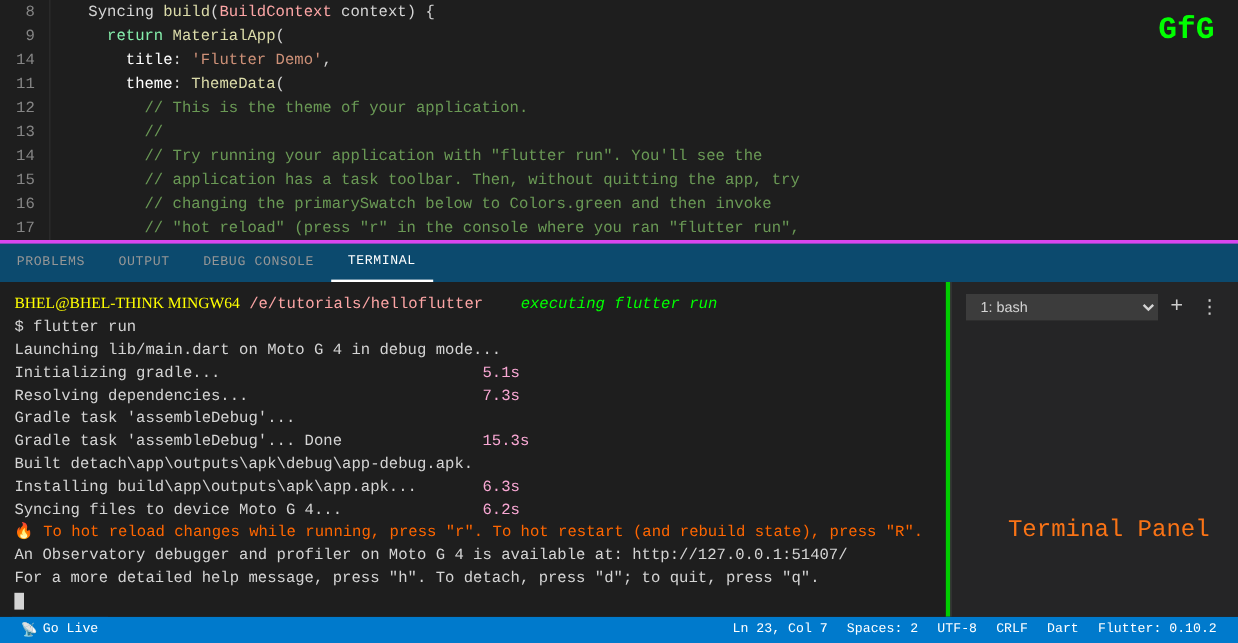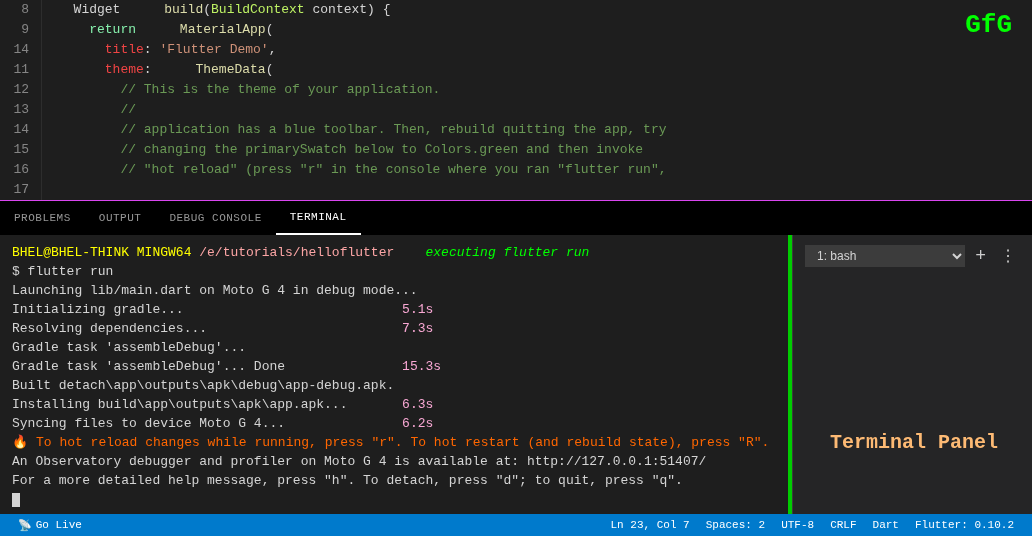--- a/index.html
+++ b/index.html
@@ -42,44 +42,44 @@
       line-height: 20px;
     }
 
     .code-line {
       white-space: pre;
       line-height: 20px;
     }
 
     
     .kw { color: #86efac; }
-    .fn { color: #dcdcaa; margin-left: 36px; }
+    .fn { color: #dcdcaa; }
     .str { color: #ce9178; }
     .comment { color: #6a9955; }
-    .type { color: #bef264; }
+    .type { color: #fca5a5; }
     .plain { color: #d4d4d4; }
-    .prop { color: #ef4444; }
+    .prop { color: #ffffff; }
 
     
     .gfg-label {
       position: absolute;
       right: 20px;
       top: 10px;
       color: #00ff00;
       font-size: 26px;
       font-weight: bold;
     }
 
     
     .panel-tabs {
-      background: #000000;
+      background: #0c4a6e;
       display: flex;
       align-items: center;
       height: 35px;
-      border-top: 1px solid #d946ef;
+      border-top: 3px solid #d946ef;
       flex-shrink: 0;
     }
 
     .panel-tab {
       padding: 6px 14px;
       font-size: 11px;
       color: #969696;
       cursor: pointer;
       text-transform: uppercase;
       letter-spacing: 0.5px;
@@ -106,21 +106,21 @@
       padding: 8px 12px;
       overflow: hidden;
       position: relative;
     }
 
     .terminal-line {
       line-height: 19px;
       white-space: pre;
     }
 
-    .t-prompt-user { color: #ffff00; }
+    .t-prompt-user { color: #ffff00; font-family: Liberation Serif, serif; }
     .t-prompt-path { color: #fca5a5; }
     .t-executing { color: #00ff00; font-style: italic; }
     .t-plain { color: #d4d4d4; }
     .t-timing { color: #f9a8d4; }
     .t-warning { color: #ff6600; }
     .t-cursor {
       display: inline-block;
       width: 8px;
       height: 14px;
       background: #d4d4d4;
@@ -179,24 +179,24 @@
     .kebab-btn {
       color: #cccccc;
       cursor: pointer;
       font-size: 16px;
       padding: 0 4px;
     }
 
     .terminal-panel-label {
       position: absolute;
       bottom: 60px;
-      right: 34px;
-      color: #fdba74;
+      right: 24px;
+      color: #f97316;
       font-size: 20px;
-      font-weight: bold;
+      font-weight: normal;
     }
 
     
     .status-bar {
       background: #007acc;
       height: 22px;
       display: flex;
       align-items: center;
       padding: 0 10px;
       flex-shrink: 0;
@@ -235,27 +235,28 @@
       <div>14</div>
       <div>11</div>
       <div>12</div>
       <div>13</div>
       <div>14</div>
       <div>15</div>
       <div>16</div>
       <div>17</div>
     </div>
   <div class="code-content" id="code-lines">
-      <div class="code-line"><span class="plain">  Widget </span><span class="fn">build</span><span class="plain">(</span><span class="type">BuildContext</span><span class="plain"> context) {</span></div>
+      <div class="code-line"><span class="plain">  Syncing </span><span class="fn">build</span><span class="plain">(</span><span class="type">BuildContext</span><span class="plain"> context) {</span></div>
       <div class="code-line"><span class="plain">    </span><span class="kw">return</span><span class="plain"> </span><span class="fn">MaterialApp</span><span class="plain">(</span></div>
       <div class="code-line"><span class="plain">      </span><span class="prop">title</span><span class="plain">: </span><span class="str">'Flutter Demo'</span><span class="plain">,</span></div>
       <div class="code-line"><span class="plain">      </span><span class="prop">theme</span><span class="plain">: </span><span class="fn">ThemeData</span><span class="plain">(</span></div>
       <div class="code-line"><span class="comment">        // This is the theme of your application.</span></div>
       <div class="code-line"><span class="comment">        //</span></div>
-      <div class="code-line"><span class="comment">        // application has a blue toolbar. Then, rebuild quitting the app, try</span></div>
+      <div class="code-line"><span class="comment">        // Try running your application with "flutter run". You'll see the</span></div>
+      <div class="code-line"><span class="comment">        // application has a task toolbar. Then, without quitting the app, try</span></div>
       <div class="code-line"><span class="comment">        // changing the primarySwatch below to Colors.green and then invoke</span></div>
       <div class="code-line"><span class="comment">        // "hot reload" (press "r" in the console where you ran "flutter run",</span></div>
     </div>
   <div class="gfg-label">GfG</div>
 </div>
 
 <div class="panel-tabs">
   <div class="panel-tab" id="tab-problems">PROBLEMS</div>
   <div class="panel-tab" id="tab-output">OUTPUT</div>
   <div class="panel-tab" id="tab-debug-console">DEBUG CONSOLE</div>

